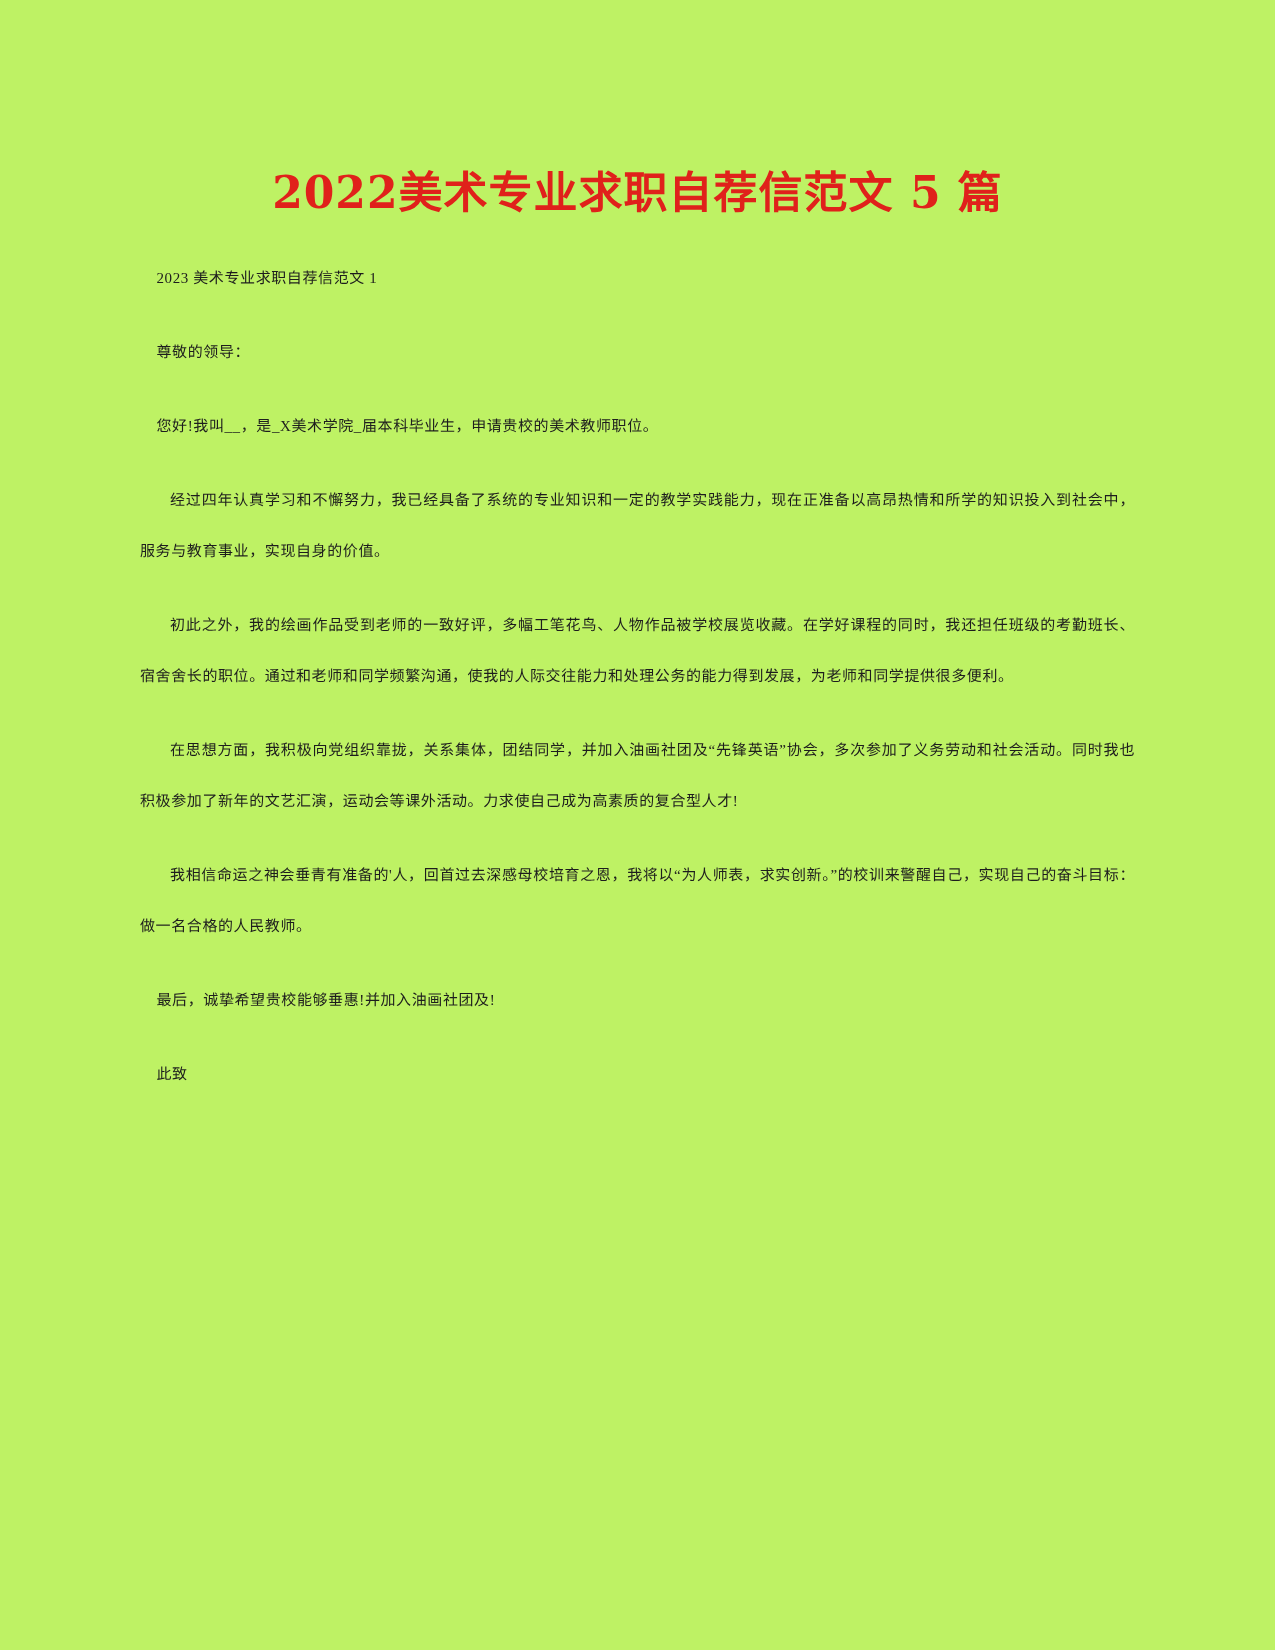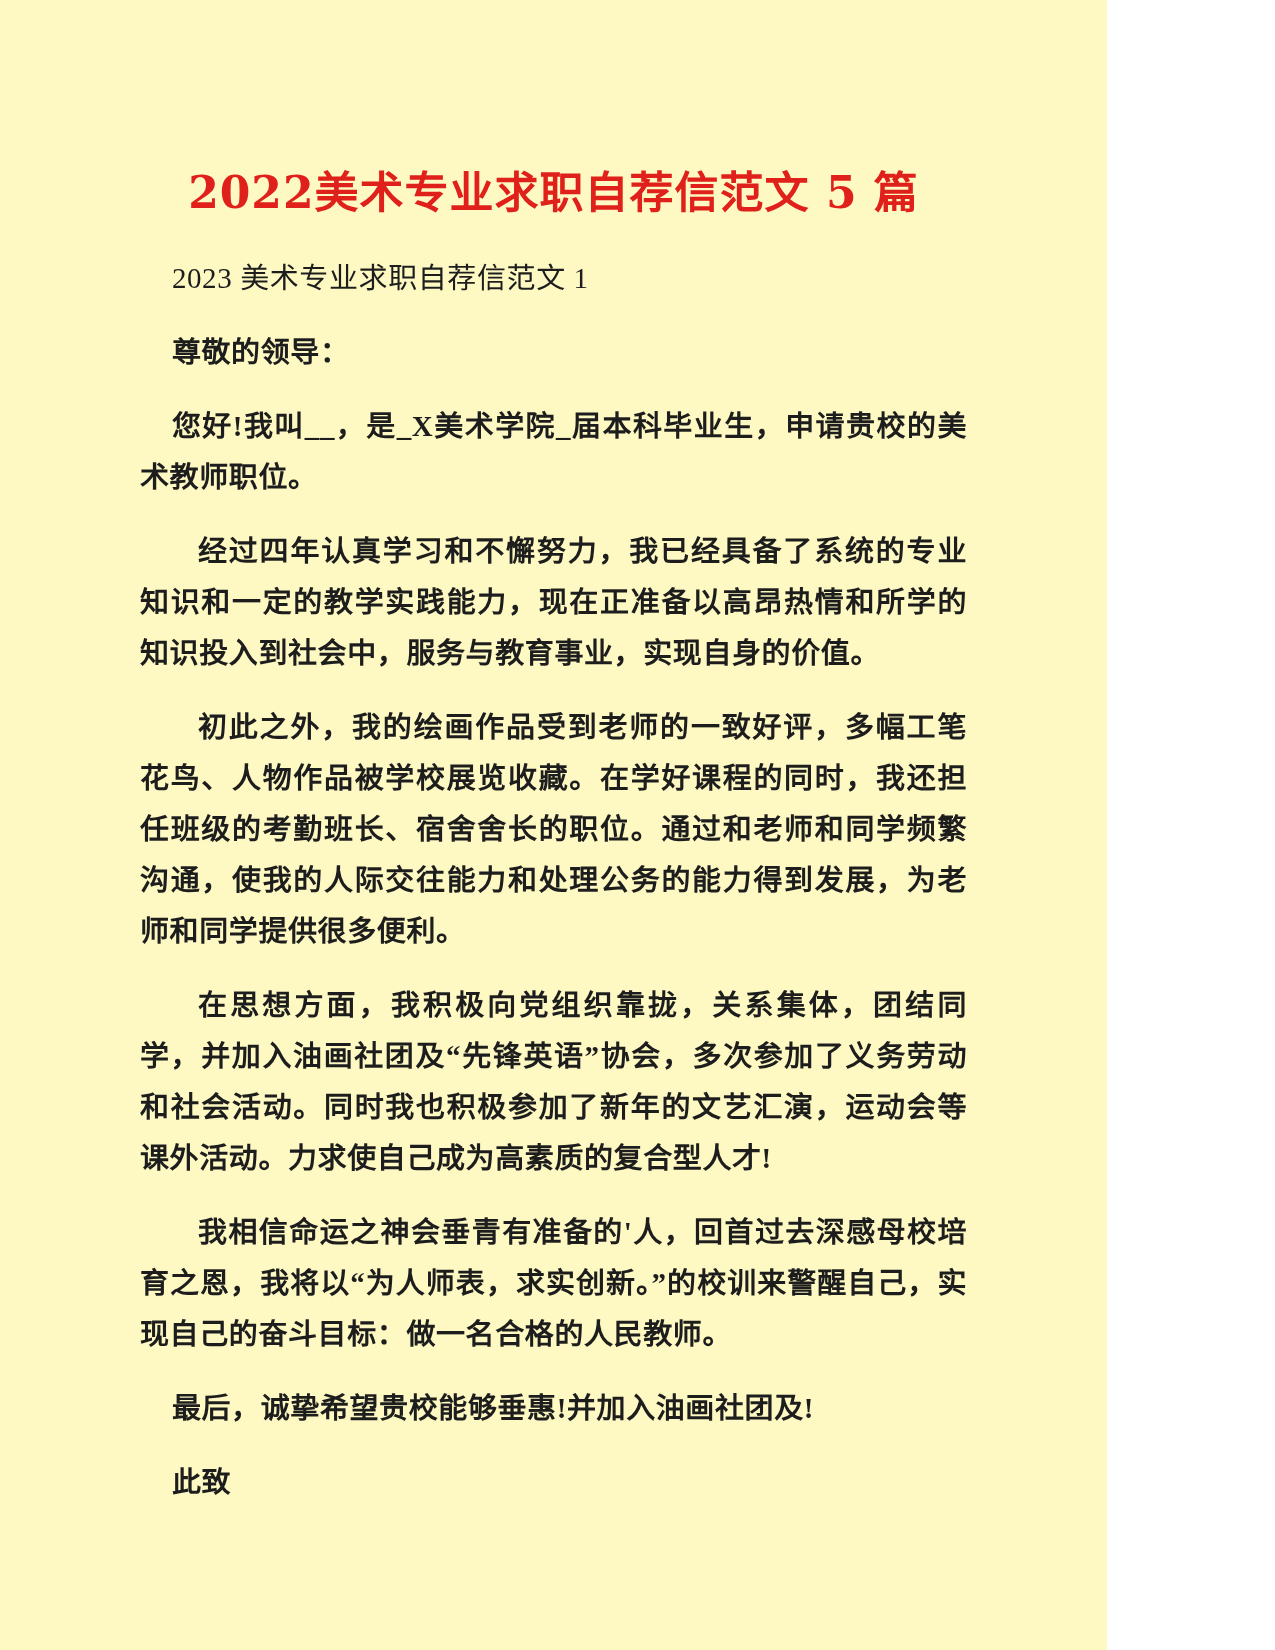--- a/index.html
+++ b/index.html
@@ -12,25 +12,25 @@
     width: 1275px;
     height: 1650px;
     overflow: hidden;
     font-family: "Liberation Serif", "DejaVu Serif", serif;
     color: #1b1b1b;
     -webkit-font-smoothing: antialiased;
   }
 
   .page {
     position: relative;
-    width: 1107px;
+    width: 1275px;
     height: 1650px;
     box-sizing: border-box;
     padding: 0 140px 0 140px;
-    background: #fef9c3;
+    background: #bef264;
   }
 
   .doc-title {
     margin: 0;
     padding-top: 168px;
     text-align: center;
     color: #e0211b;
     font-family: "DejaVu Serif", "Liberation Serif", serif;
     font-weight: 700;
     font-size: 44px;
@@ -39,33 +39,32 @@
     white-space: nowrap;
   }
 
   .body-block {
     margin-top: 34px;
   }
 
   .para {
     margin: 0 0 0 0;
     padding: 0;
-    font-size: 29px;
+    font-size: 15px;
     line-height: 51px;
     letter-spacing: 0.6px;
     text-align: justify;
     text-justify: inter-ideograph;
     word-break: break-all;
     color: #1d1d1d;
   }
 
   
   .para + .para {
     margin-top: 23px;
-    font-weight: bold;
   }
 
   .para.indent {
     text-indent: 2em;
   }
 
   .para.noindent {
     text-indent: 1.1em;
   }
 

